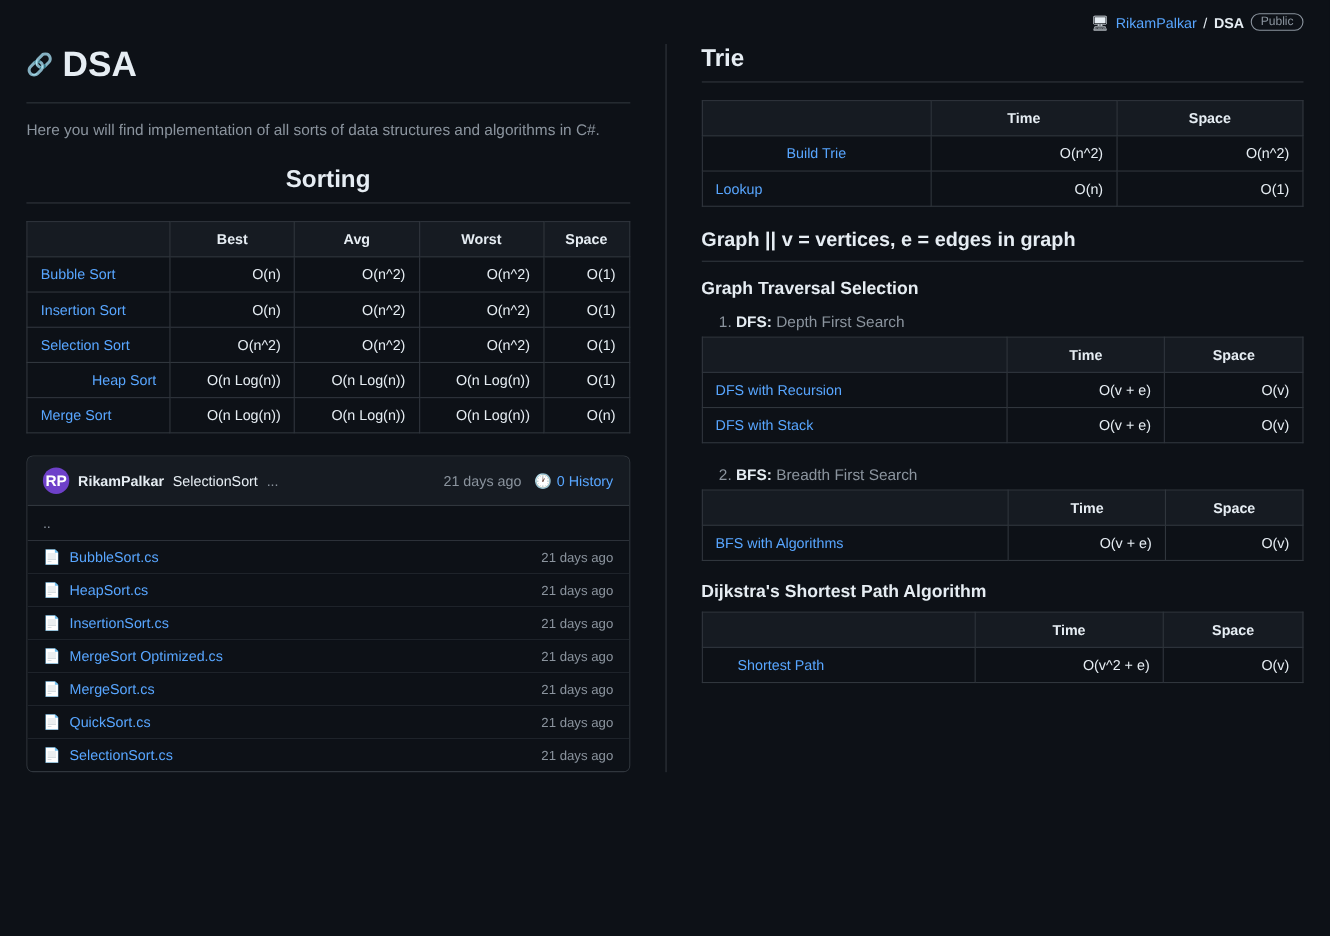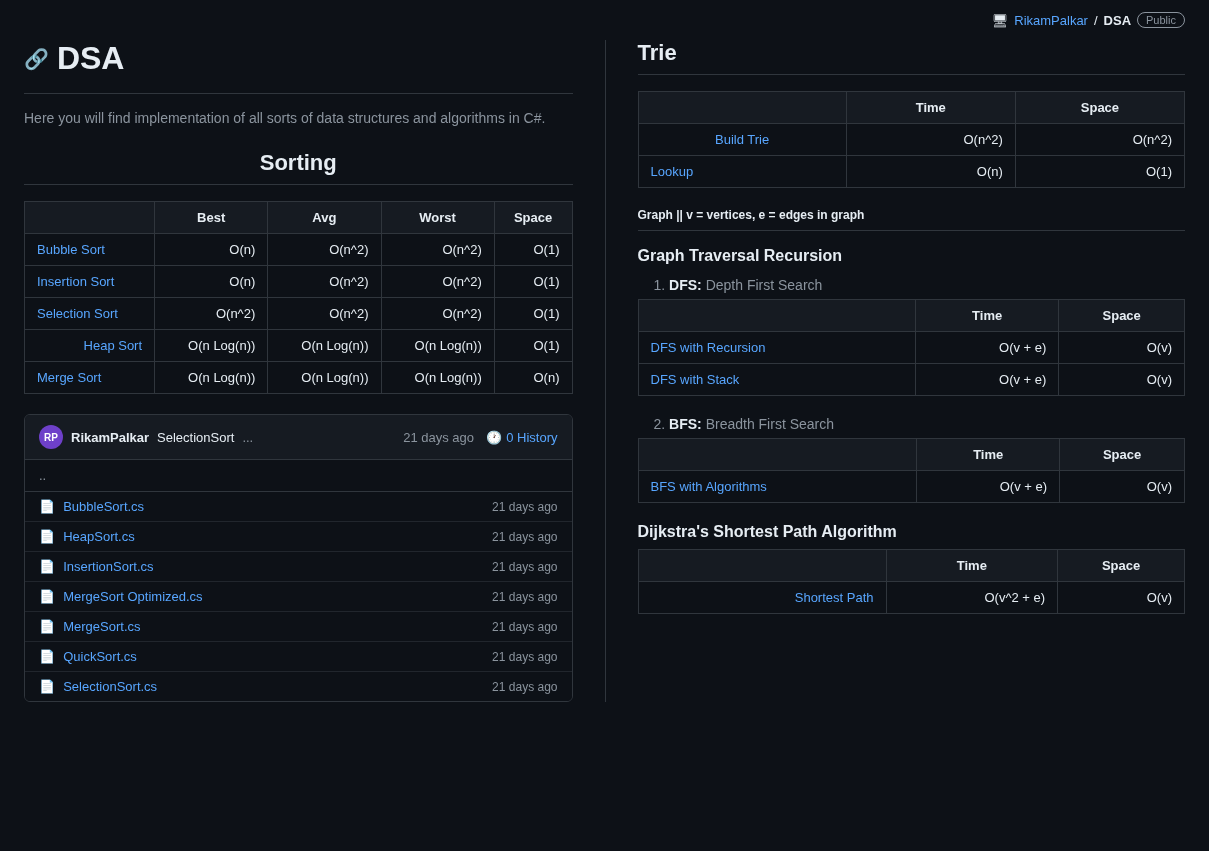--- a/index.html
+++ b/index.html
@@ -121,21 +121,21 @@
       gap: 8px;
     }
     .avatar {
       width: 24px;
       height: 24px;
       border-radius: 50%;
       background: #6e40c9;
       display: flex;
       align-items: center;
       justify-content: center;
-      font-size: 10px;
+      font-size: 14px;
       color: white;
       font-weight: bold;
       flex-shrink: 0;
     }
     .commit-user {
       font-weight: 600;
       color: #e6edf3;
       font-size: 13px;
     }
     .commit-msg {
@@ -389,24 +389,24 @@
             <td>O(n^2)</td>
           </tr>
           <tr>
             <td style="text-align: left; color: rgb(88, 166, 255); cursor: pointer;">Lookup</td>
             <td>O(n)</td>
             <td>O(1)</td>
           </tr>
         </tbody>
     </table>
 
-    <div class="right-section-title" style="font-size:12px;margin-top:8px;">Graph || v = vertices, e = edges in graph</div>
+    <div class="right-section-title" style="font-size:18px;margin-top:8px;">Graph || v = vertices, e = edges in graph</div>
     <hr class="divider">
 
-    <div class="subsection-title">Graph Traversal Recursion</div>
+    <div class="subsection-title">Graph Traversal Selection</div>
 
     <div class="numbered-item">
       <span>1.</span>
       <strong>DFS:</strong>
       <span>Depth First Search</span>
     </div>
 
     <table>
       <thead>
         <tr>
@@ -457,21 +457,21 @@
     <table>
       <thead>
         <tr>
           <th></th>
           <th>Time</th>
           <th>Space</th>
         </tr>
       </thead>
       <tbody id="dijkstra-tbody">
           <tr>
-            <td style="text-align: right; color: rgb(88, 166, 255); cursor: pointer; padding-left: 32px;">Shortest Path</td>
+            <td style="text-align: left; color: rgb(88, 166, 255); cursor: pointer; padding-left: 32px;">Shortest Path</td>
             <td>O(v^2 + e)</td>
             <td>O(v)</td>
           </tr>
         </tbody>
     </table>
 
   </div>
 </div>
 
 </body></html>

